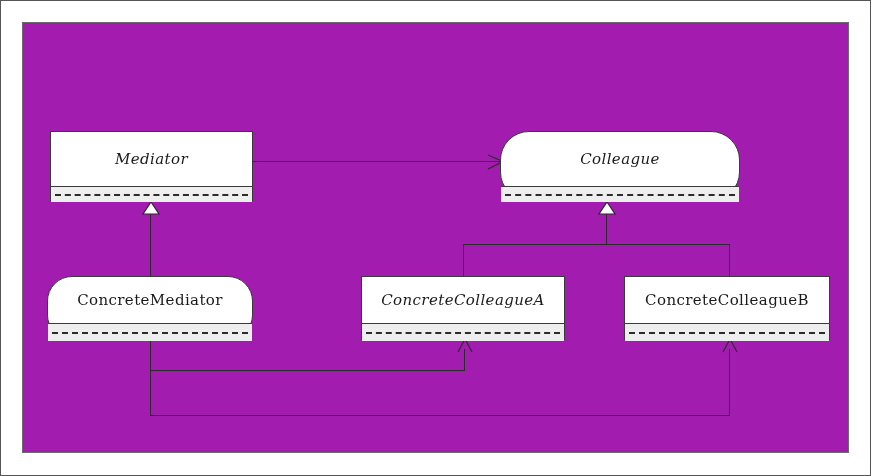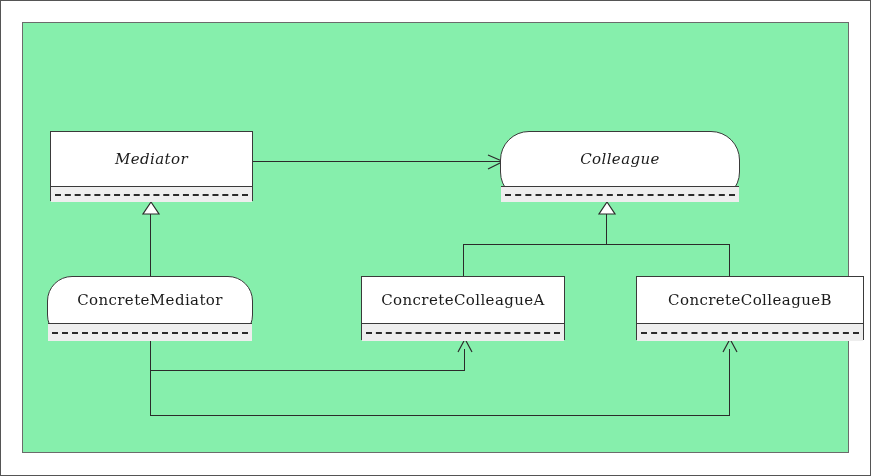--- a/index.html
+++ b/index.html
@@ -20,21 +20,21 @@
     overflow: hidden;
   }
   #canvas {
     position: absolute;
     left: 21px;
     top: 21px;
     width: 827px;
     height: 431px;
     box-sizing: border-box;
     border: 1px solid #6b6b6b;
-    background: #86efac;
+    background: #a21caf;
   }
   
   .uml-class {
     position: absolute;
     box-sizing: border-box;
     border: 1px solid #3a3a3a;
     background: #ffffff;
     z-index: 5;
   }
   .uml-name {
@@ -156,27 +156,27 @@
     </div>
 
     <div class="uml-class" style="left:24px; top:253px; width:206px; height:64px;border-radius:25px;">
       <div class="uml-name" style="height:46px;">ConcreteMediator</div>
       <div class="uml-compartment" style="height:18px;">
         <div class="uml-dashrule"></div>
       </div>
     </div>
 
     <div class="uml-class" style="left:338px; top:253px; width:204px; height:64px;">
-      <div class="uml-name" style="height:46px;">ConcreteColleagueA</div>
+      <div class="uml-name" style="height:46px;font-style:italic;">ConcreteColleagueA</div>
       <div class="uml-compartment" style="height:18px;">
         <div class="uml-dashrule"></div>
       </div>
     </div>
 
-    <div class="uml-class" style="left:601px; top:253px; width:228px; height:64px;margin-left:12px;">
+    <div class="uml-class" style="left:601px; top:253px; width:206px; height:64px;">
       <div class="uml-name" style="height:46px;">ConcreteColleagueB</div>
       <div class="uml-compartment" style="height:18px;">
         <div class="uml-dashrule"></div>
       </div>
     </div>
 
   </div>
 </div>
 
 </body></html>

